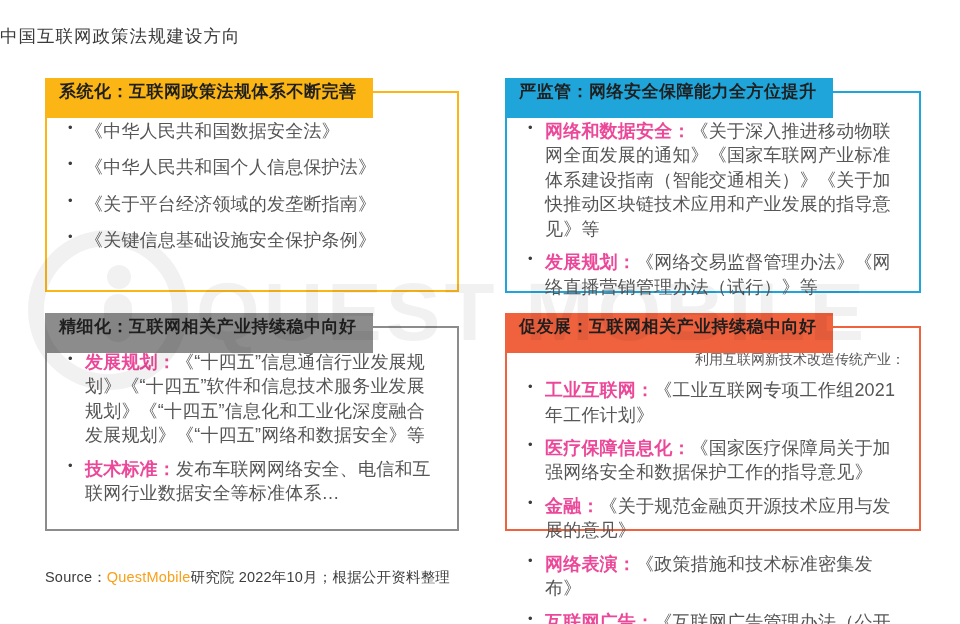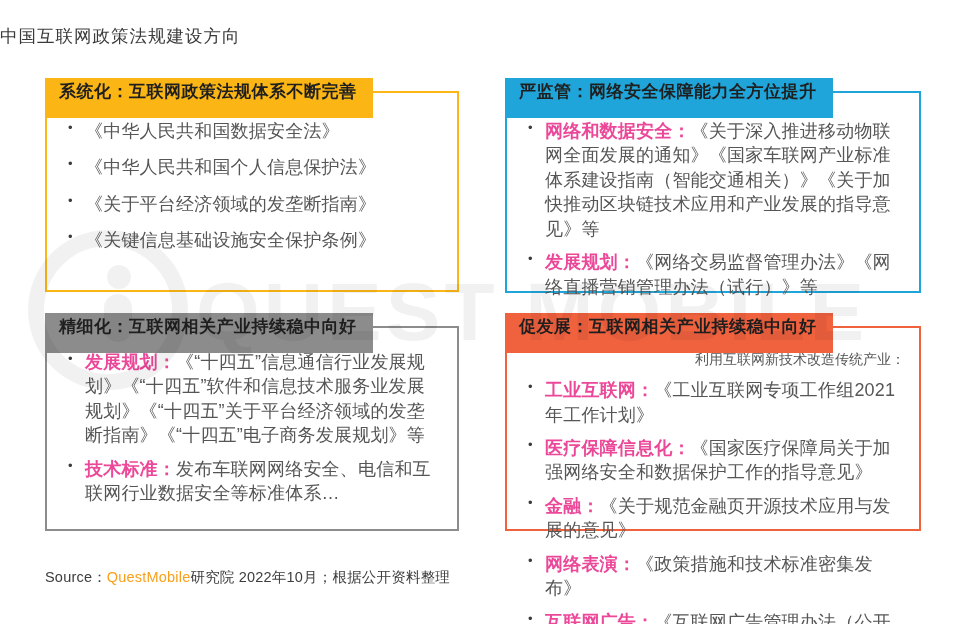--- a/index.html
+++ b/index.html
@@ -64,21 +64,21 @@
       <li><span class="lead">网络和数据安全：</span><span>《关于深入推进移动物联网全面发展的通知》《国家车联网产业标准体系建设指南（智能交通相关）》《关于加快推动区块链技术应用和产业发展的指导意见》等</span></li>
       <li><span class="lead">发展规划：</span><span>《网络交易监督管理办法》《网络直播营销管理办法（试行）》等</span></li>
     </ul>
   </div>
 </section>
 
 <section class="panel bottom" style="left: 45px; top: 326px; width: 414px; height: 205px; --accent: #8C8C8C;">
   <div class="panel-header">精细化：互联网相关产业持续稳中向好</div>
   <div class="panel-body">
     <ul class="policy-list">
-      <li><span class="lead">发展规划：</span><span>《“十四五”信息通信行业发展规划》《“十四五”软件和信息技术服务业发展规划》《“十四五”关于平台经济领域的发垄断指南》《“十四五”电子商务发展规划》等</span></li>
+      <li><span class="lead">发展规划：</span><span>《“十四五”信息通信行业发展规划》《“十四五”软件和信息技术服务业发展规划》《“十四五”信息化和工业化深度融合发展规划》《“十四五”网络和数据安全》等</span></li>
       <li><span class="lead">技术标准：</span><span>发布车联网网络安全、电信和互联网行业数据安全等标准体系…</span></li>
     </ul>
   </div>
 </section>
 
 <section class="panel bottom" style="left: 505px; top: 326px; width: 416px; height: 205px; --accent: #F0613E;">
   <div class="panel-header">促发展：互联网相关产业持续稳中向好</div>
   <div class="panel-body">
     <p class="intro">利用互联网新技术改造传统产业：</p>
     <ul class="policy-list">

